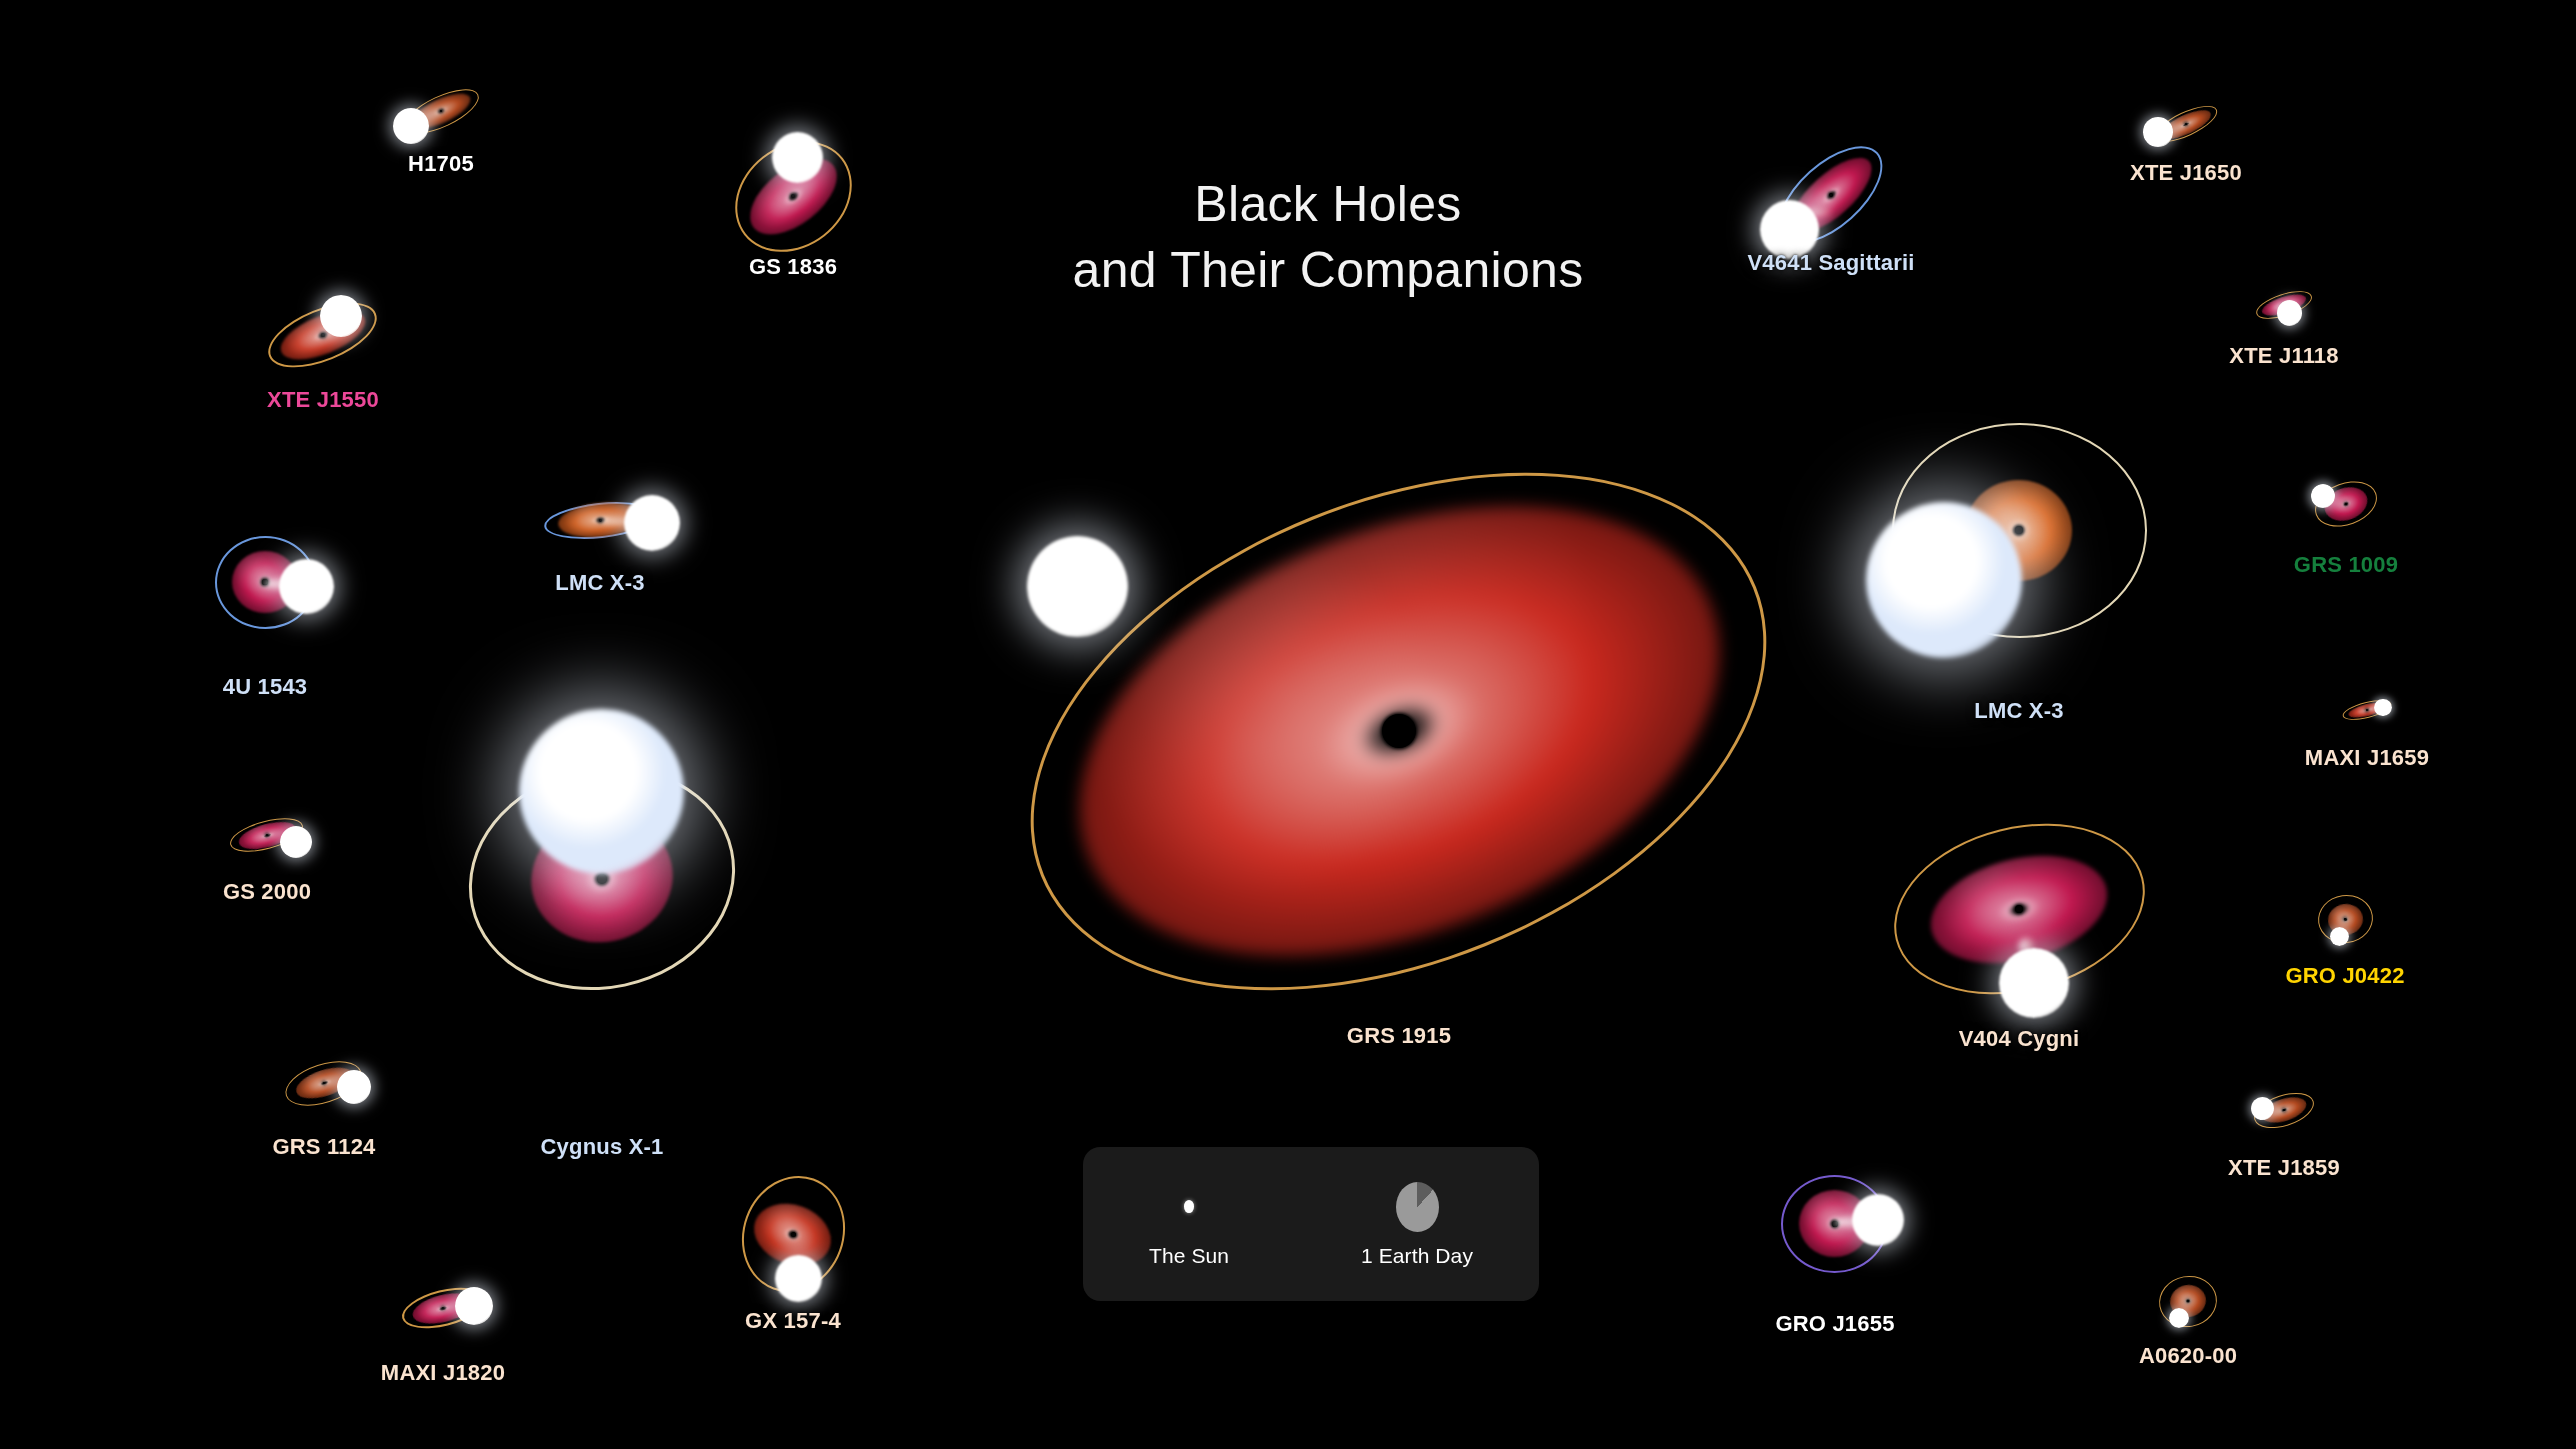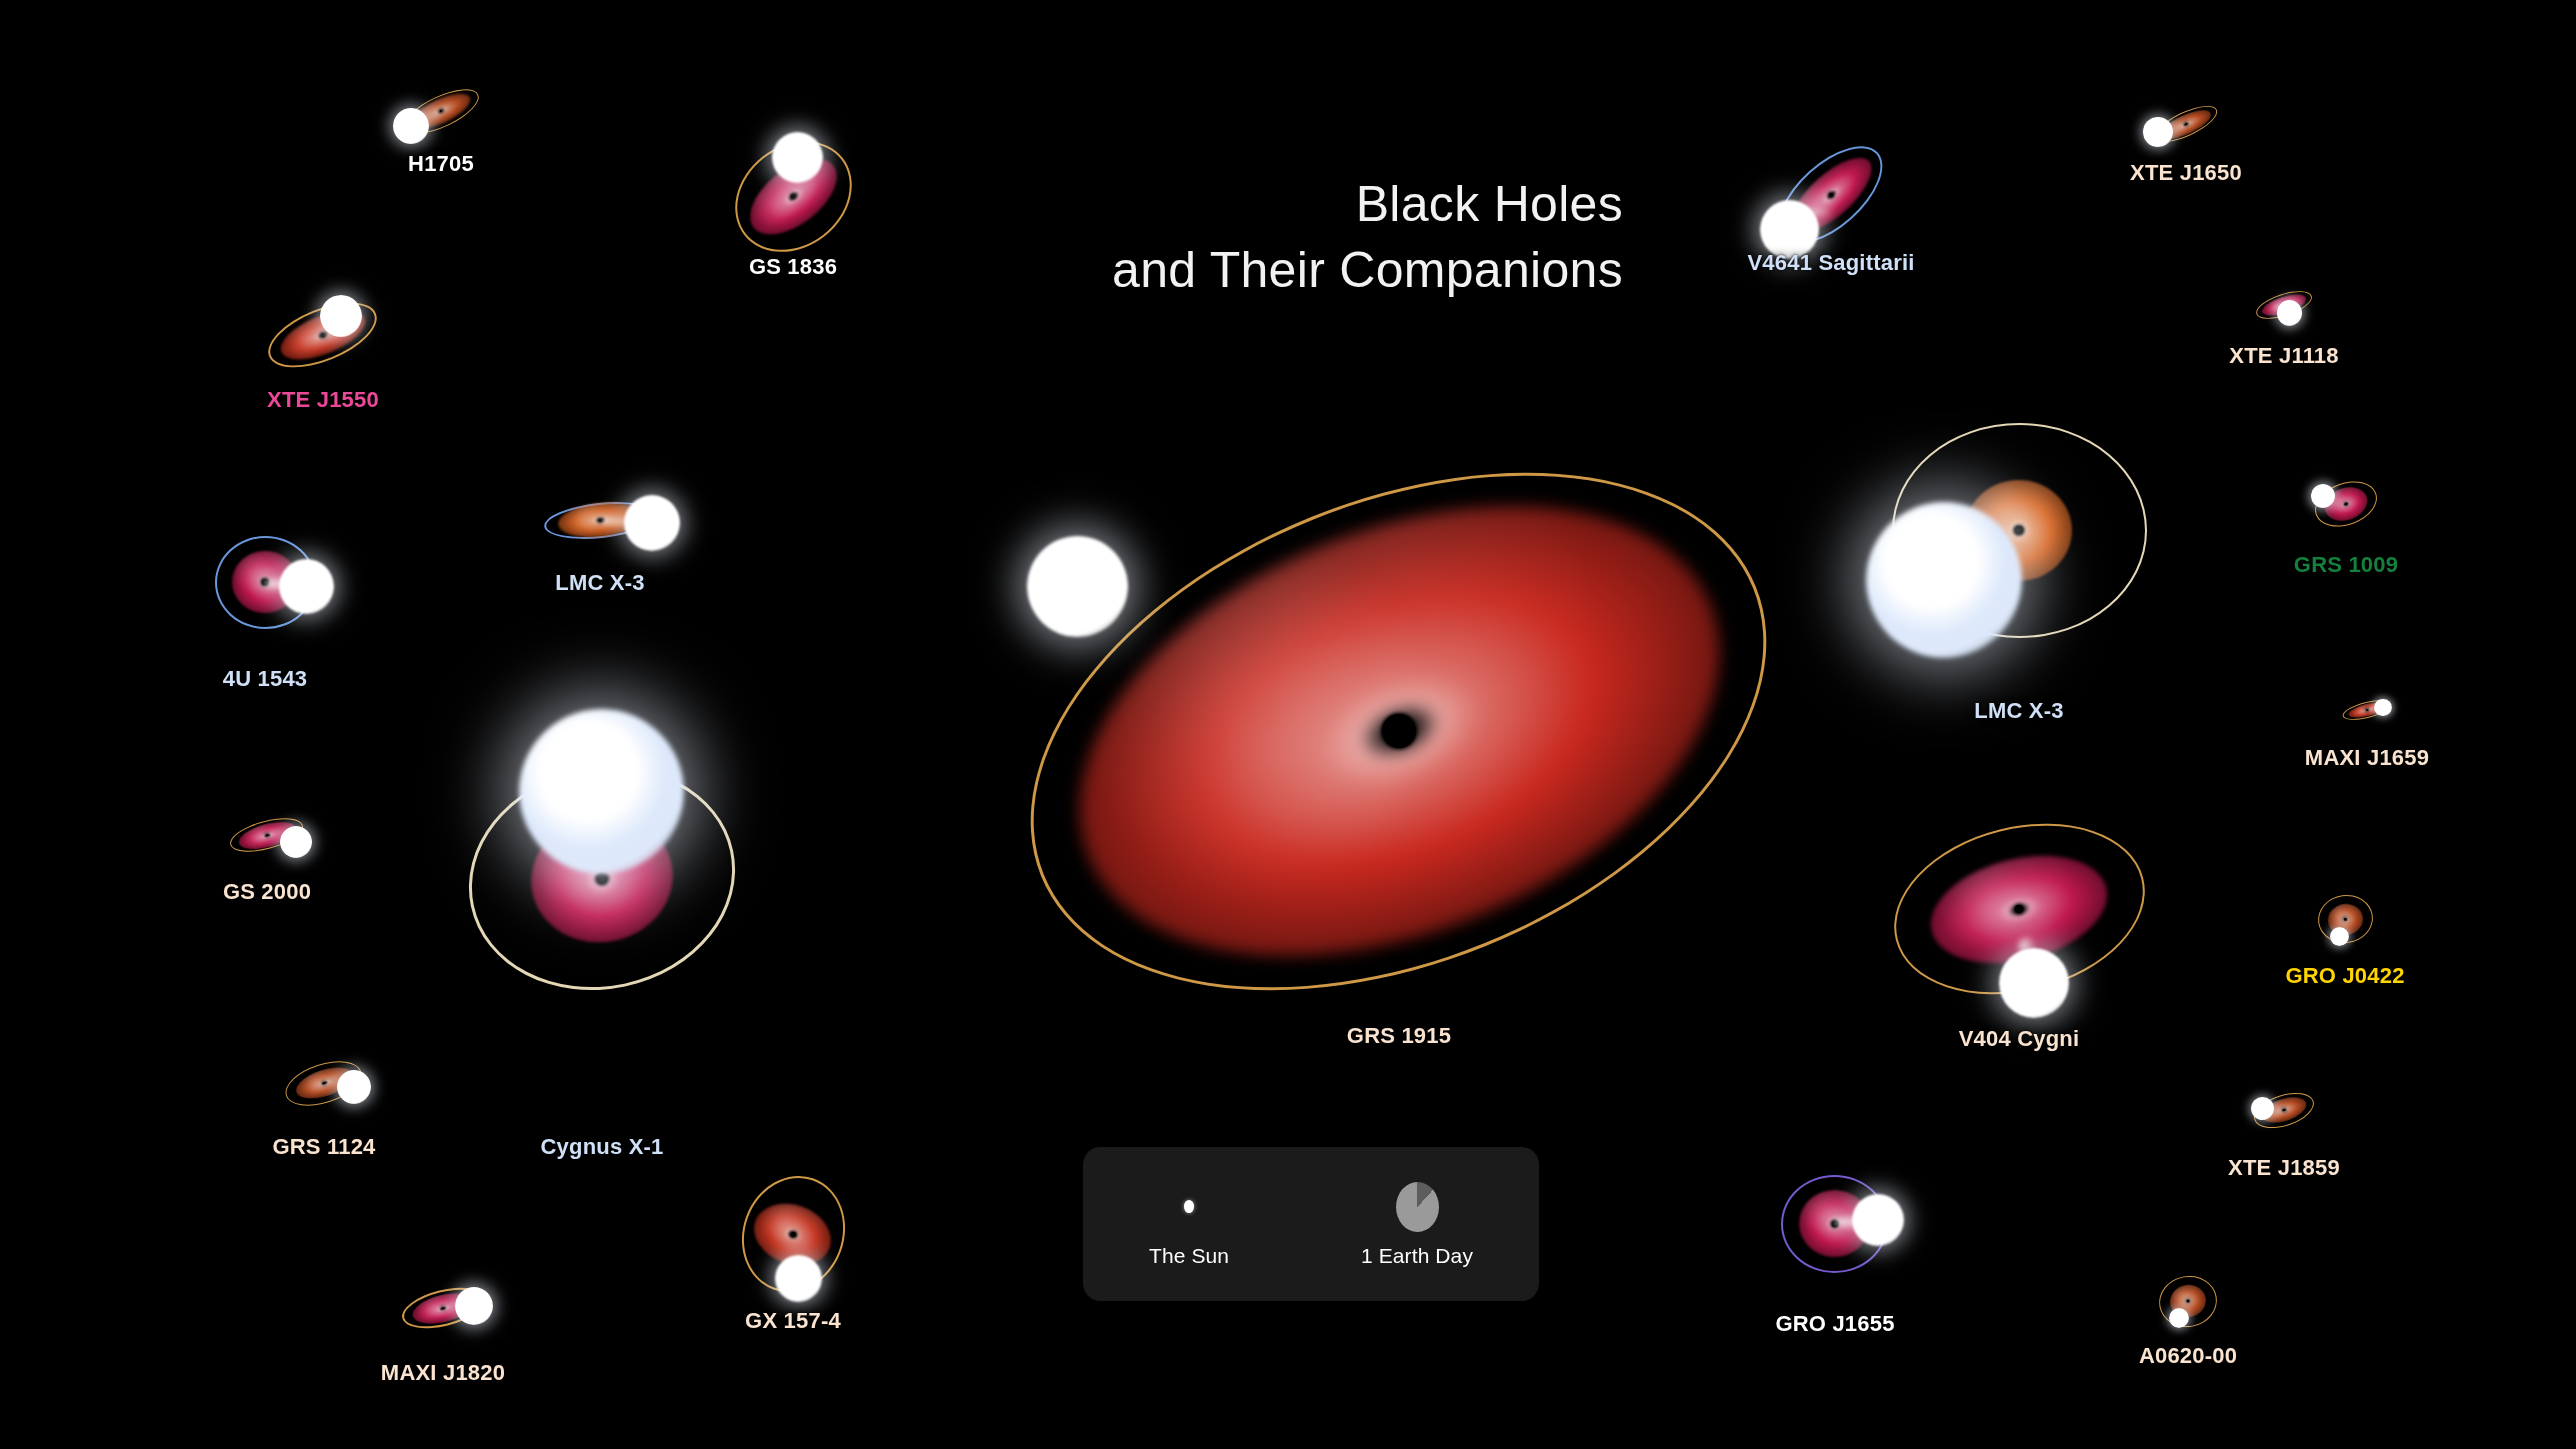--- a/index.html
+++ b/index.html
@@ -6,21 +6,21 @@
   body{
     width:2576px;height:1449px;overflow:hidden;position:relative;
     font-family:"Liberation Sans","DejaVu Sans",sans-serif;
     background:#000;
   }
   #stage{position:absolute;inset:0;background:#000;overflow:hidden;}
 
   
   #title{
     position:absolute;left:1033px;top:171px;width:590px;
-    text-align:right;color:#f2f2f2;font-size:50px;line-height:1.32;
+    text-align:center;color:#f2f2f2;font-size:50px;line-height:1.32;
     font-weight:400;letter-spacing:0.3px;white-space:pre-line;
   }
 
   
   .system{position:absolute;}
   .art{position:absolute;left:0;top:0;transform:translate(-50%,-50%);}
   .label{
     position:absolute;left:50%;transform:translateX(-50%);
     white-space:nowrap;font-size:22px;font-weight:700;letter-spacing:0.2px;
     text-shadow:0 0 8px rgba(0,0,0,.95),0 0 2.7px rgba(0,0,0,.9);
@@ -106,21 +106,21 @@
         <div class="label" style="color: rgb(207, 224, 247); top: 50px;">LMC X-3</div>
       </div>
       <div class="system" style="left: 265px; top: 582px; width: 0px; height: 0px;">
         <div class="art" style="width: 0px; height: 0px;">
           <div class="orbit" style="width: 101px; height: 93px; left: -50px; top: -46px; border: 2px solid rgb(111, 159, 232); transform: rotate(0deg); opacity: 0.95;"></div>
           <div class="disk" style="width: 66px; height: 62px; left: -33px; top: -31px; transform: rotate(0deg); background: radial-gradient(rgba(0, 0, 0, 0.95) 0px, rgba(0, 0, 0, 0.95) 4%, rgb(227, 151, 176) 9%, rgb(211, 93, 132) 18%, rgb(192, 24, 79) 42%, rgba(192, 24, 79, 0.55) 72%, rgba(0, 0, 0, 0) 100%); filter: blur(0.8px);"></div>
           <div class="hole" style="width: 5.2px; height: 5.2px; left: -2.6px; top: -2.6px;"></div>
           <div class="stream" style="width: 42px; height: 10px; left: 0px; top: -2.9px; background: linear-gradient(90deg, rgba(255, 255, 255, 0.85), rgba(255, 235, 200, 0.25));"></div>
           <div class="star" style="width: 55px; height: 55px; left: 14px; top: -23.5px; background: radial-gradient(circle at 42% 38%, rgb(255, 255, 255) 0px, rgb(255, 255, 255) 34%, rgb(255, 255, 255) 55%, rgb(255, 255, 255) 70%, rgba(255, 255, 255, 0) 100%); box-shadow: rgba(235, 243, 255, 0.55) 0px 0px 23px 5.4px; filter: blur(0.9px);"></div>
         </div>
-        <div class="label" style="color: rgb(207, 224, 247); top: 84px;">4U 1543</div>
+        <div class="label" style="color: rgb(207, 224, 247); top: 92px;">4U 1543</div>
       </div>
       <div class="system" style="left: 267px; top: 835px; width: 0px; height: 0px;">
         <div class="art" style="width: 0px; height: 0px;">
           <div class="orbit" style="width: 75px; height: 28px; left: -38px; top: -14px; border: 1.3px solid rgb(217, 160, 74); transform: rotate(-15deg); opacity: 0.95;"></div>
           <div class="disk" style="width: 59px; height: 23px; left: -29.5px; top: -11.4px; transform: rotate(-15deg); background: radial-gradient(rgba(0, 0, 0, 0.95) 0px, rgba(0, 0, 0, 0.95) 4%, rgb(227, 151, 176) 9%, rgb(211, 93, 132) 18%, rgb(192, 24, 79) 42%, rgba(192, 24, 79, 0.55) 72%, rgba(0, 0, 0, 0) 100%); filter: blur(0.7px);"></div>
           <div class="hole" style="width: 2.7px; height: 2.7px; left: -1.3px; top: -1.3px;"></div>
           <div class="star" style="width: 32px; height: 32px; left: 13.4px; top: -9.4px; background: radial-gradient(circle at 42% 38%, rgb(255, 255, 255) 0px, rgb(255, 255, 255) 34%, rgb(255, 255, 255) 55%, rgb(255, 255, 255) 70%, rgba(255, 255, 255, 0) 100%); box-shadow: rgba(235, 243, 255, 0.55) 0px 0px 13.4px 3.4px; filter: blur(0.5px);"></div>
         </div>
         <div class="label" style="color: rgb(250, 227, 207); top: 44px;">GS 2000</div>
       </div>

